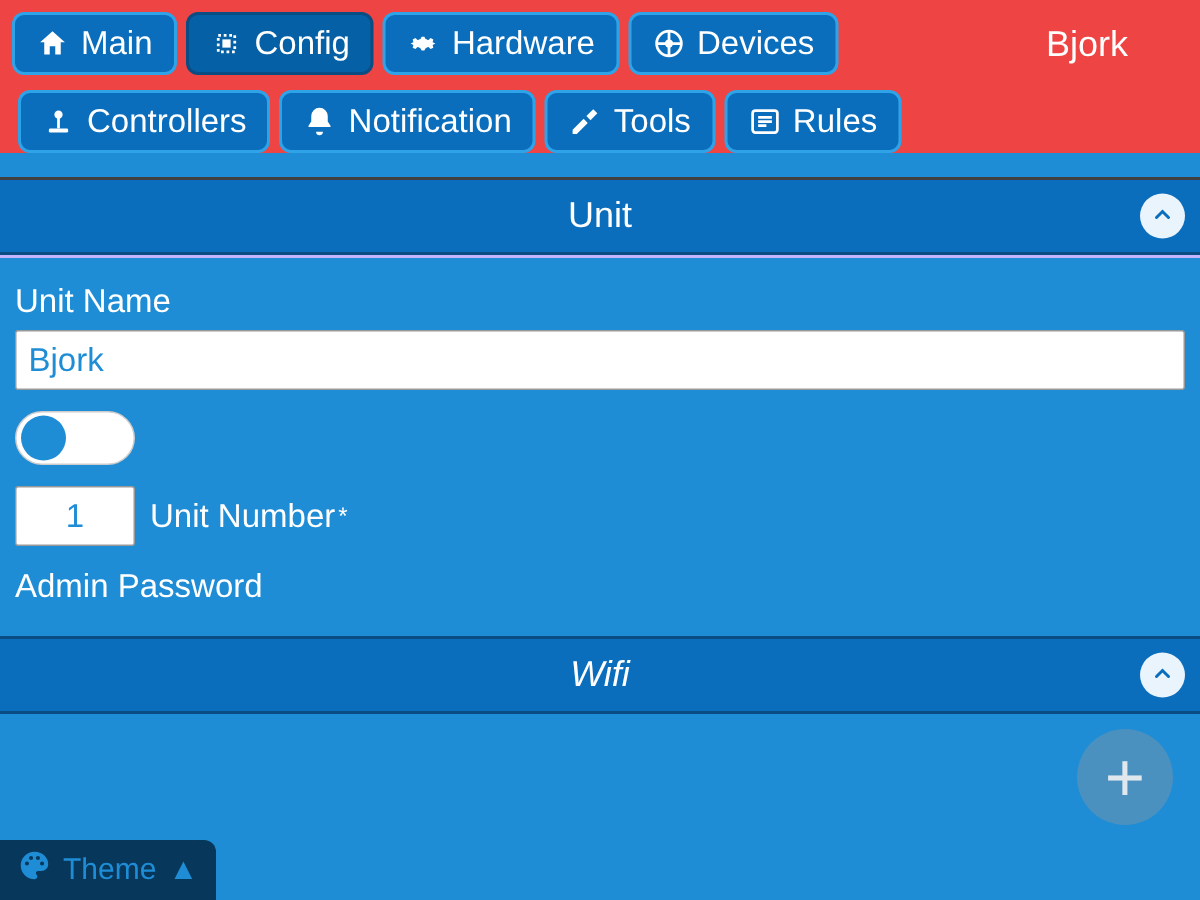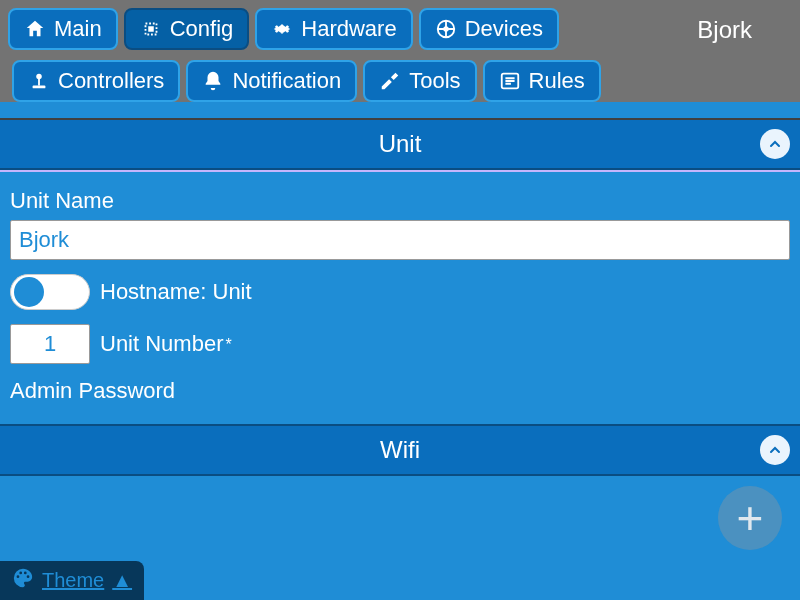--- a/index.html
+++ b/index.html
@@ -1,19 +1,19 @@
 <!DOCTYPE html>
 <html><head>
   <meta charset="utf-8">
   <style>
     * { box-sizing: border-box; margin: 0; padding: 0; font-family: "Segoe UI", Arial, sans-serif; }
     body { width: 800px; height: 600px; background: #1f8dd6; overflow: hidden; position: relative; }
     
     
-    .nav { background: #737373; padding: 8px 8px 0 8px; display: flex; flex-wrap: wrap; gap: 6px; align-items: center; }
+    .nav { background: #ef4444; padding: 8px 8px 0 8px; display: flex; flex-wrap: wrap; gap: 6px; align-items: center; }
     .tab { 
       background: #0a6ebd; 
       border: 2px solid #2fa3e8; 
       border-radius: 8px; 
       padding: 6px 14px; 
       color: #fff; 
       font-size: 22px; 
       display: inline-flex; 
       align-items: center; 
       gap: 8px; 
@@ -119,29 +119,28 @@
       background: #07375a; 
       color: #1f8dd6; 
       padding: 6px 12px; 
       font-size: 20px; 
       border-top-right-radius: 8px; 
       display: flex; 
       align-items: center; 
       gap: 8px; 
       cursor: pointer;
       z-index: 6;
-      text-decoration: underline;
     }
     .theme-btn .tri { color: #1f8dd6; }
     
     .icon { display: inline-flex; width: 22px; height: 22px; }
     .icon svg { width: 100%; height: 100%; fill: #fff; }
     
     .section2 { margin-top: 4px; }
-    .section2 .section-header { border-top: 2px solid #0a4d82; }
+    .section2 .section-header { border-top: 2px solid #0a4d82; font-style: italic; }
   </style>
 </head>
 <body>
 
 <div class="nav">
   <div class="tab">
     <span class="icon">
       <svg viewBox="0 0 24 24">
           <path d="M12 3l9 8h-3v9h-4v-6H10v6H6v-9H3z"></path>
         </svg>
@@ -228,21 +227,20 @@
     </span>
   </div>
   <div class="section-body">
     <div class="field-label">Unit Name</div>
     <input class="text-input" value="Bjork" style="">
     
     <div class="row">
       <div class="toggle">
         <div class="toggle-knob"></div>
       </div>
-      <span class="field-label" style="margin:0">Hostname: Unit</span>
     </div>
     
     <div class="row">
       <input class="num-input" value="1" style="">
       <span class="field-label" style="margin:0">
         <span>Unit Number</span><span class="req">*</span>
       </span>
     </div>
     
     <div class="field-label">Admin Password</div>

